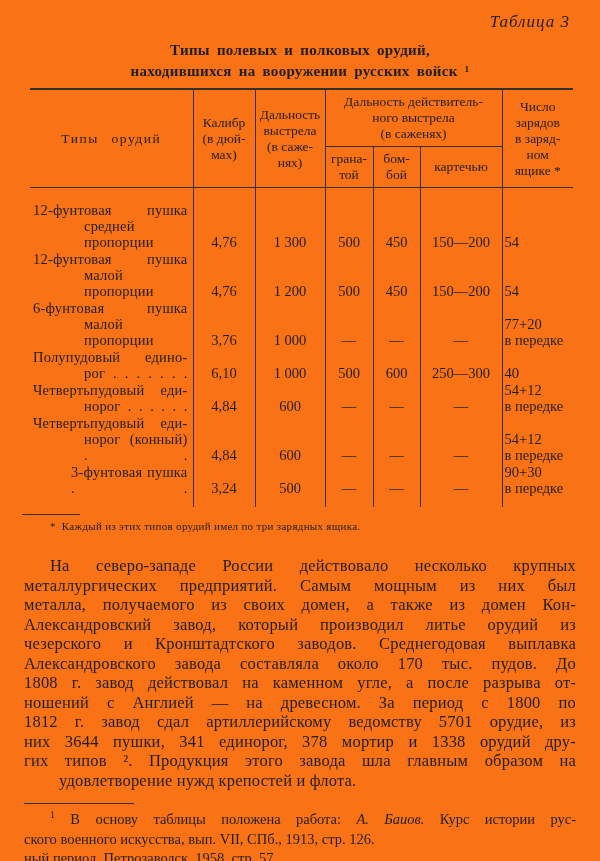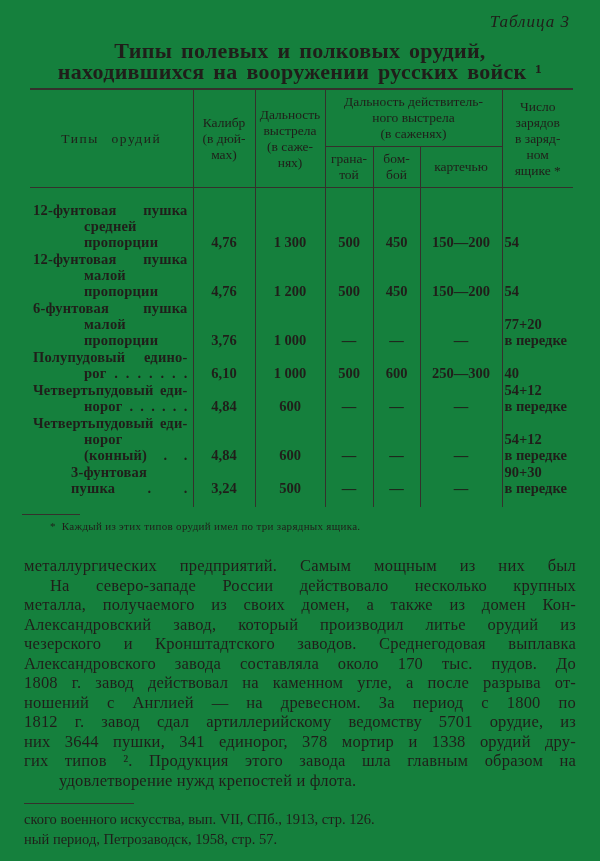--- a/index.html
+++ b/index.html
@@ -4,50 +4,49 @@
 <style>
   html,body{margin:0;padding:0;}
   body{
     width:600px;height:861px;
     background:#e9e7e2;
     font-family:"Liberation Serif","DejaVu Serif",serif;
     color:#201e1a;
   }
   .page{
     position:relative;width:600px;height:861px;
-    background:#15803d;overflow:hidden;
+    background:#f97316;overflow:hidden;
   }
   .table-tag{
     margin:12px 30px 0 0;text-align:right;
     font-style:italic;font-size:17px;letter-spacing:1px;
   }
   .title{
     margin-top:8px;text-align:center;font-weight:bold;
-    font-size:22px;line-height:21px;white-space:pre-line;
+    font-size:15px;line-height:21px;white-space:pre-line;
     word-spacing:3px;letter-spacing:0.3px;
   }
   
   .tbl{
     margin:6px 0 0 30px;width:543px;
     border-collapse:collapse;table-layout:fixed;
   }
   .tbl th{
     font-weight:normal;text-align:center;vertical-align:middle;
     font-size:13.5px;line-height:16px;padding:4px 2px;
     white-space:pre-line;
   }
   .tbl th.types{letter-spacing:1.5px;word-spacing:8px;}
   .bt{border-top:2px solid #34312c;}
   .vl{border-left:1.4px solid #34312c;}
   .hb{border-bottom:1.6px solid #34312c;}
   .eff{border-bottom:1.4px solid #34312c;}
   .tbl td{
     vertical-align:bottom;font-size:14.5px;line-height:16px;
     padding:0 2px 1px 2px;
-    font-weight:bold;
   }
   .tbl td.label{padding-left:3px;padding-right:5px;letter-spacing:0.2px;}
   .tbl td.val{text-align:center;}
   .l1,.l2{text-align:justify;text-align-last:justify;}
   .l2{padding-left:13px;margin-left:38px;}
   .l2.noindent{padding-left:0;}
   .ct,.cb{text-align:left;}
   tr.firstrow td{padding-top:14px;}
   tr.spacer td{height:10px;padding:0;}
   
@@ -237,35 +236,36 @@
           <td class="vl"></td>
           <td class="vl"></td>
       </tr>
     </tbody>
   </table>
 
   <div class="tbl-sep"></div>
   <div class="tbl-note"><span class="ast">*</span><span>Каждый из этих типов орудий имел по три зарядных ящика.</span></div>
 
   <div class="para">
+    <div class="pline first">На северо-западе России действовало несколько крупных</div>
     <div class="pline">металлургических предприятий. Самым мощным из них был</div>
-    <div class="pline first">На северо-западе России действовало несколько крупных</div>
     <div class="pline">металла, получаемого из своих домен, а также из домен Кон-</div>
     <div class="pline">Александровский завод, который производил литье орудий из</div>
     <div class="pline">чезерского и Кронштадтского заводов. Среднегодовая выплавка</div>
     <div class="pline">Александровского завода составляла около 170 тыс. пудов. До</div>
     <div class="pline">1808 г. завод действовал на каменном угле, а после разрыва от-</div>
     <div class="pline">ношений с Англией — на древесном. За период с 1800 по</div>
     <div class="pline">1812 г. завод сдал артиллерийскому ведомству 5701 орудие, из</div>
     <div class="pline">них 3644 пушки, 341 единорог, 378 мортир и 1338 орудий дру-</div>
     <div class="pline">гих типов ². Продукция этого завода шла главным образом на</div>
     <div class="pline last">удовлетворение нужд крепостей и флота.</div>
   </div>
 
   <div class="fn-sep"></div>
 
   <div class="fns">
+    <div class="fn-line ind"><sup class="fnm">1</sup> <span>В основу таблицы положена работа: </span><span class="it">А. Баиов.</span><span> Курс истории рус-</span></div>
     <div class="fn-line last">ского военного искусства, вып. VII, СПб., 1913, стр. 126.</div>
     <div class="fn-line last">ный период, Петрозаводск, 1958, стр. 57.</div>
   </div>
 
 
 </div>
 
 </body></html>

